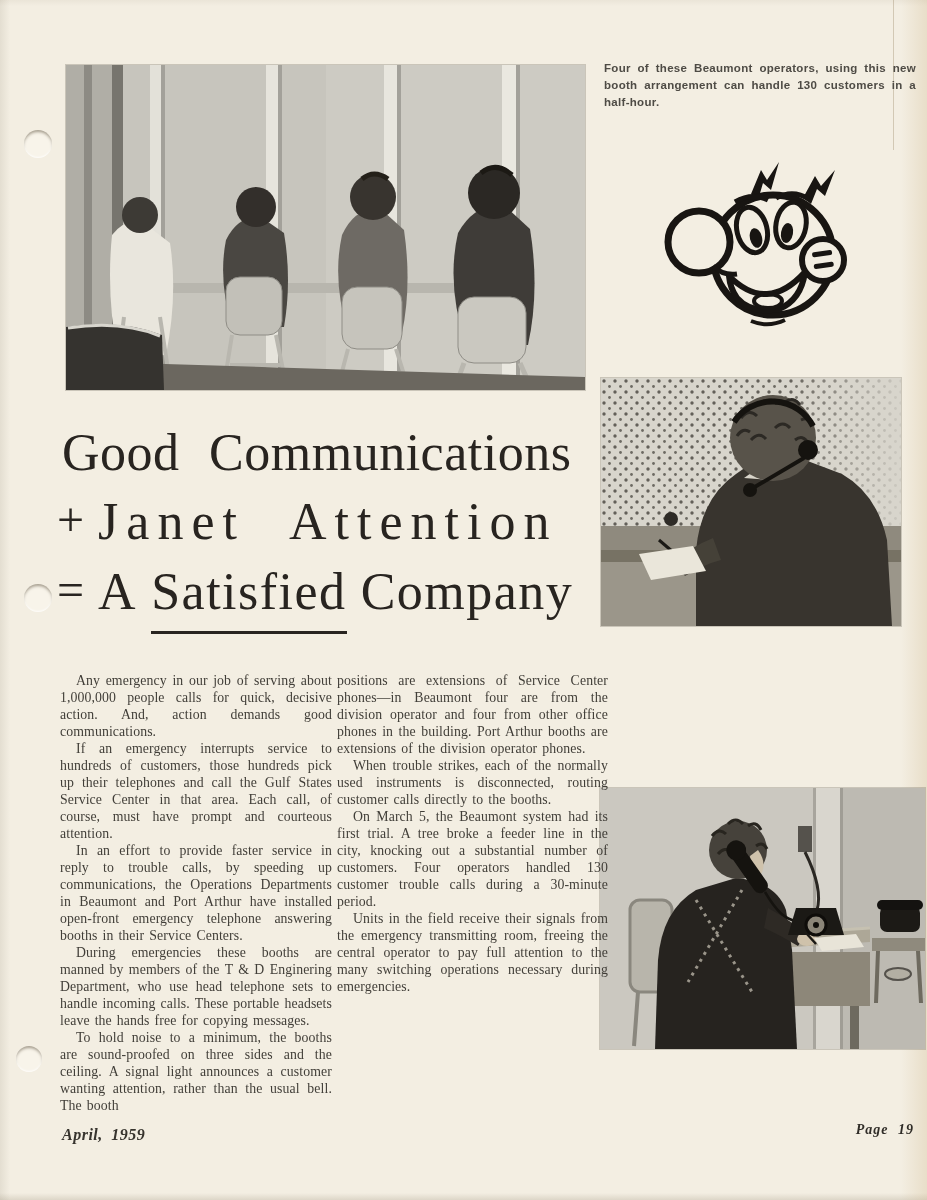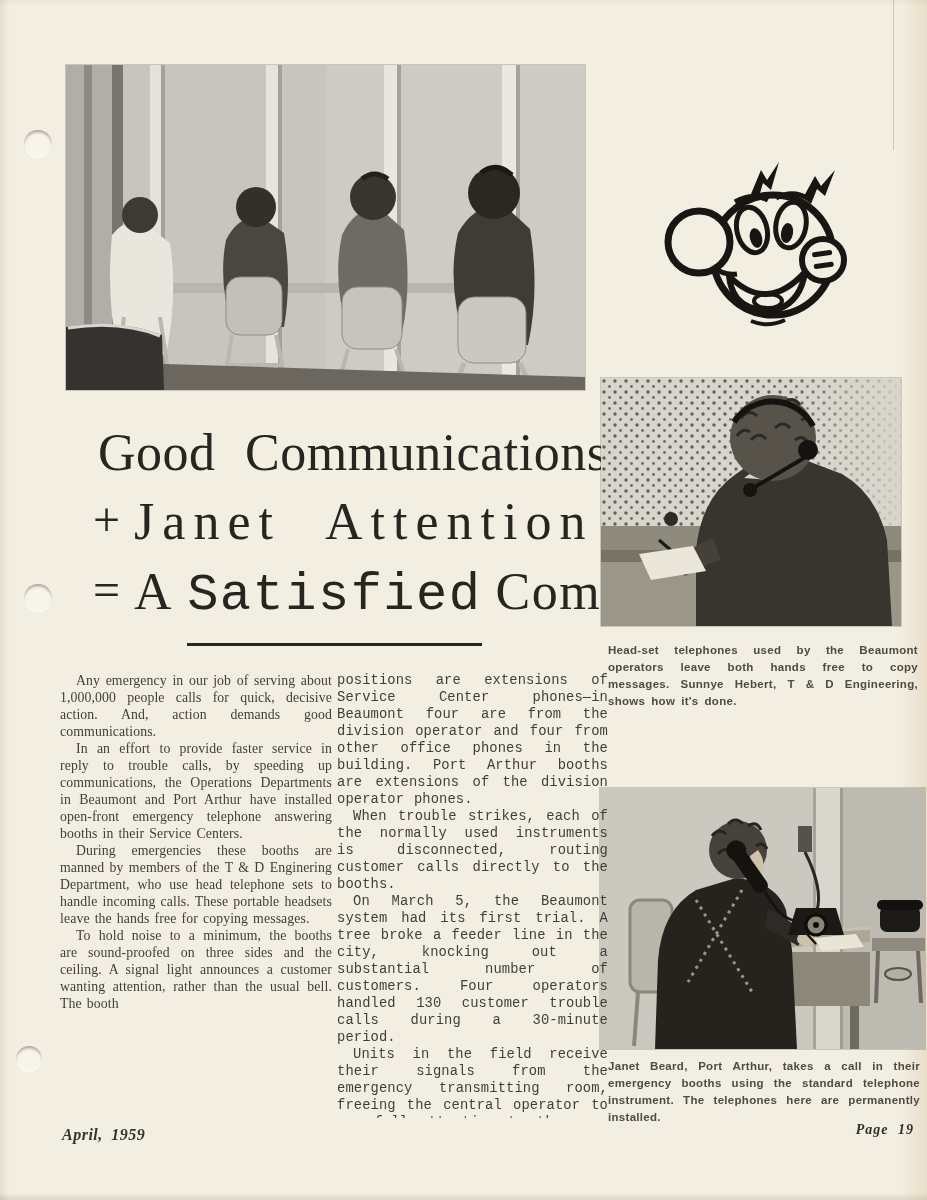--- a/index.html
+++ b/index.html
@@ -42,39 +42,39 @@
   }
   .caption-booths   { left:604px; top:60px;   width:312px; }
   .caption-headset  { left:608px; top:642px;  width:310px; }
   .caption-standard { left:608px; top:1058px; width:312px; }
 
   .mascot { position:absolute; left:655px; top:158px; width:205px; height:172px; }
 
   .headline {
     position:absolute; left:57px; top:418px; width:540px;
     font-family:"Liberation Serif", serif; font-weight:normal;
-    color:#282420; font-size:52px; line-height:69px;margin-left:36px;
+    color:#282420; font-size:52px; line-height:69px;
   }
   .hl-line { display:block; white-space:nowrap; }
   .hl-op { display:inline-block; font-size:48px; margin-right:14px; transform:translateY(-3px); }
   .hl-1 { padding-left:5px; word-spacing:16px; letter-spacing:.5px; }
   .hl-2 .hl-text { letter-spacing:8px; word-spacing:26px; }
   .hl-3 .hl-text { letter-spacing:1.5px; }
   .hl-3 .hl-a { margin-right:14px; }
   .hl-3 .hl-rest { margin-left:14px; }
-  .hl-underline { border-bottom:3px solid #282420; padding-bottom:18px;font-family:Liberation Mono, monospace; }
+  .hl-underline { border-bottom:3px solid #282420; padding-bottom:11px; }
 
   .article {
     position:absolute; left:60px; top:672px; width:548px; height:446px;
     font-size:13.8px; line-height:17px; letter-spacing:.1px; word-spacing:1.5px;
     text-align:justify; color:#413e38;
   }
   .col { position:absolute; top:0; height:446px; overflow:hidden; }
   .col-1 { left:0;     width:272px; }
-  .col-2 { left:277px; width:271px;font-family:Liberation Mono, monospace; }
+  .col-2 { left:277px; width:271px; }
   .col p { text-indent:16px; margin:0; }
   .col-2 p:first-child { text-indent:0; }
 
   .footer-date {
     position:absolute; left:62px; top:1126px;
     font-weight:bold; font-style:italic; font-size:16px; color:#37342e;
     letter-spacing:.5px; word-spacing:4px;
   }
   .footer-page {
     position:absolute; right:13px; top:1122px;
@@ -151,20 +151,21 @@
           </g>
       </g>
       <g>
         <path d="M0,296 L519,312 L519,325 L0,325 Z" fill="#6b675f"></path>
         <path d="M0,262 Q55,254 96,270 L98,325 L0,325 Z" fill="#35332f"></path>
         <path d="M2,263 Q55,255 94,271" stroke="#d8d6ce" stroke-width="3" fill="none"></path>
       </g>
     </svg>
   </figure>
 
+  <p class="caption caption-booths">Four of these Beaumont operators, using this new booth arrangement can handle 130 customers in a half-hour.</p>
 
   <div class="mascot">
     <svg width="205" height="172" viewBox="0 0 205 172">
       <g fill="#181512">
         <path d="M96,36 L106,12 L112,22 L124,4 L116,32 L108,25 L103,42 Z"></path>
         <path d="M148,40 L160,18 L166,28 L180,12 L170,38 L162,31 L156,46 Z"></path>
       </g>
       <circle cx="118" cy="97" r="60" fill="none" stroke="#181512" stroke-width="7"></circle>
       <circle cx="44" cy="84" r="31" fill="#f3eee2" stroke="#181512" stroke-width="7"></circle>
       <path d="M58,108 Q68,118 82,116" stroke="#181512" stroke-width="5" fill="none"></path>
@@ -241,21 +242,20 @@
         <g>
           <path d="M112,160 Q92,168 72,184 L84,198 Q104,186 120,182 Z" fill="#454138"></path>
           <ellipse cx="74" cy="184" rx="15" ry="9" fill="#c4b7a2" transform="rotate(-20 74 184)"></ellipse>
           <path d="M58,162 L86,186" stroke="#1a1814" stroke-width="3"></path>
           <path d="M38,176 L92,168 L105,193 L50,202 Z" fill="#eae6da"></path>
         </g>
       </g>
     </svg>
   </figure>
 
-  <p class="caption caption-headset">Head-set telephones used by the Beaumont operators leave both hands free to copy messages.  Sunnye Hebert, T &amp; D Engineering, shows how it's done.</p>
 
   <figure class="photo photo-standard">
     <svg width="325" height="261" viewBox="0 0 325 261">
       <rect width="325" height="261" fill="#cbc8c0"></rect>
       <g>
         <rect x="241" y="0" width="84" height="261" fill="#bdbab2"></rect>
         <rect x="215" y="0" width="26" height="261" fill="#d9d6ce"></rect>
         <rect x="213" y="0" width="3" height="261" fill="#a8a59d"></rect>
         <rect x="240" y="0" width="3" height="261" fill="#a09d95"></rect>
         <rect x="198" y="38" width="14" height="26" fill="#55524c"></rect>
@@ -304,25 +304,25 @@
       </g>
       <g>
         <path d="M196,120 L236,120 L244,147 L188,147 Z" fill="#1b1915"></path>
         <circle cx="216" cy="137" r="10" fill="#8b8578" stroke="#0f0d0a" stroke-width="3"></circle>
         <circle cx="216" cy="137" r="3" fill="#0f0d0a"></circle>
       </g>
       <path d="M214,150 L256,146 L264,159 L222,163 Z" fill="#e8e4d8"></path>
     </svg>
   </figure>
 
-  <p class="caption caption-standard">Janet Beard, Port Arthur, takes a call in their emergency booths using the standard telephone instrument.  The telephones here are permanently installed.</p>
 
   <div class="article">
     <div class="col col-1">
       <p>Any emergency in our job of serving about 1,000,000 people calls for quick, decisive action.  And, action demands good communications.</p>
+      <p>If an emergency interrupts service to hundreds of customers, those hundreds pick up their telephones and call the Gulf States Service Center in that area.  Each call, of course, must have prompt and courteous attention.</p>
       <p>In an effort to provide faster service in reply to trouble calls, by speeding up communications, the Operations Departments in Beaumont and Port Arthur have installed open-front emergency telephone answering booths in their Service Centers.</p>
       <p>During emergencies these booths are manned by members of the T &amp; D Enginering Department, who use head telephone sets to handle incoming calls. These portable headsets leave the hands free for copying messages.</p>
       <p>To hold noise to a minimum, the booths are sound-proofed on three sides and the ceiling.  A signal light announces a customer wanting attention, rather than the usual bell.  The booth</p>
     </div>
     <div class="col col-2">
       <p>positions are extensions of Service Center phones—in Beaumont four are from the division operator and four from other office phones in the building.  Port Arthur booths are extensions of the division operator phones.</p>
       <p>When trouble strikes, each of the normally used instruments is disconnected, routing customer calls directly to the booths.</p>
       <p>On March 5, the Beaumont system had its first trial.  A tree broke a feeder line in the city, knocking out a substantial number of customers.  Four operators handled 130 customer trouble calls during a 30-minute period.</p>
       <p>Units in the field receive their signals from the emergency transmitting room, freeing the central operator to pay full attention to the many switching operations necessary during emergencies.</p>
     </div>

